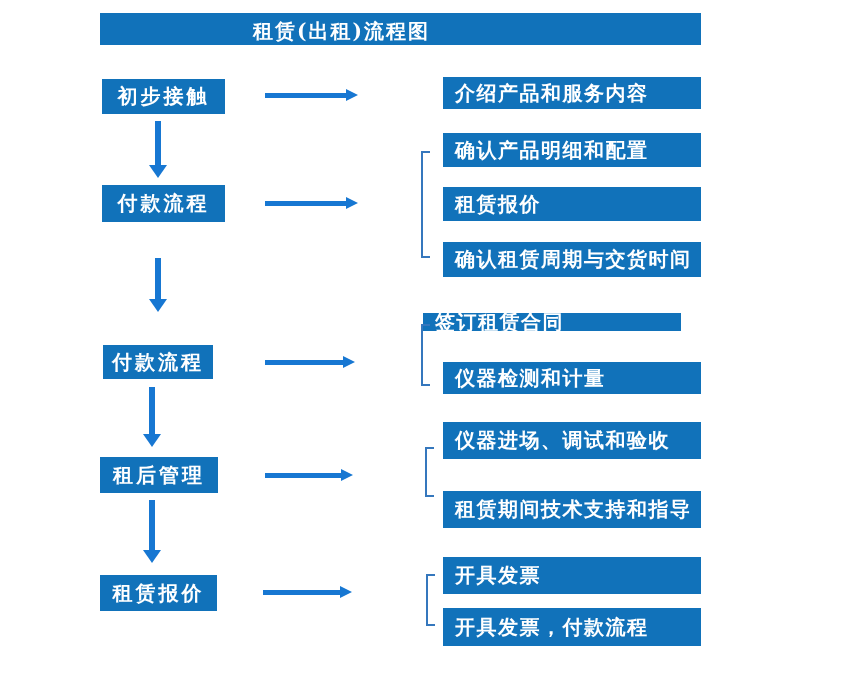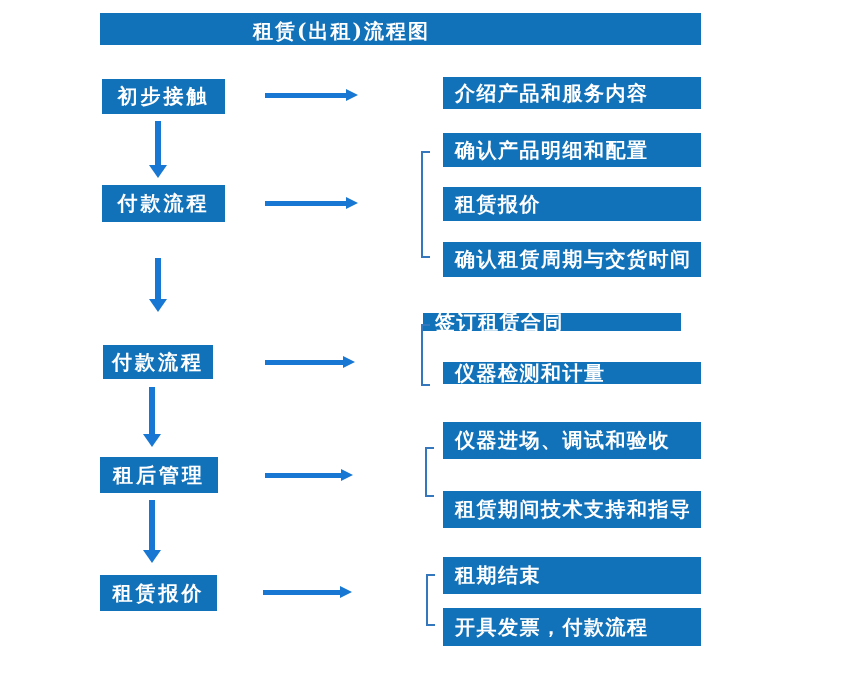--- a/index.html
+++ b/index.html
@@ -45,24 +45,24 @@
   <div class="box stage" style="left:102px;top:185px;width:123px;height:37px">付款流程</div>
   <div class="box stage" style="left:103px;top:345px;width:110px;height:34px">付款流程</div>
   <div class="box stage" style="left:100px;top:457px;width:118px;height:36px">租后管理</div>
   <div class="box stage" style="left:100px;top:575px;width:117px;height:36px">租赁报价</div>
 
   <div class="box detail" style="left:443px;top:77px;height:32px">介绍产品和服务内容</div>
   <div class="box detail" style="left:443px;top:133px;height:34px">确认产品明细和配置</div>
   <div class="box detail" style="left:443px;top:187px;height:34px">租赁报价</div>
   <div class="box detail" style="left:443px;top:242px;height:35px">确认租赁周期与交货时间</div>
   <div class="box detail" style="left:423px;top:313px;height:18px">签订租赁合同</div>
-  <div class="box detail" style="left:443px;top:362px;height:22px">仪器检测和计量</div>
+  <div class="box detail" style="left:443px;top:362px;height:32px">仪器检测和计量</div>
   <div class="box detail" style="left:443px;top:422px;height:37px">仪器进场、调试和验收</div>
   <div class="box detail" style="left:443px;top:491px;height:37px">租赁期间技术支持和指导</div>
-  <div class="box detail" style="left:443px;top:557px;height:37px">租期结束</div>
+  <div class="box detail" style="left:443px;top:557px;height:37px">开具发票</div>
   <div class="box detail" style="left:443px;top:608px;height:38px">开具发票，付款流程</div>
 
   <div class="h-arrow" style="left:265px;top:89px;width:93px">
     <div class="shaft"></div>
     <div class="head"></div>
   </div>
   <div class="h-arrow" style="left:265px;top:197px;width:93px">
     <div class="shaft"></div>
     <div class="head"></div>
   </div>

